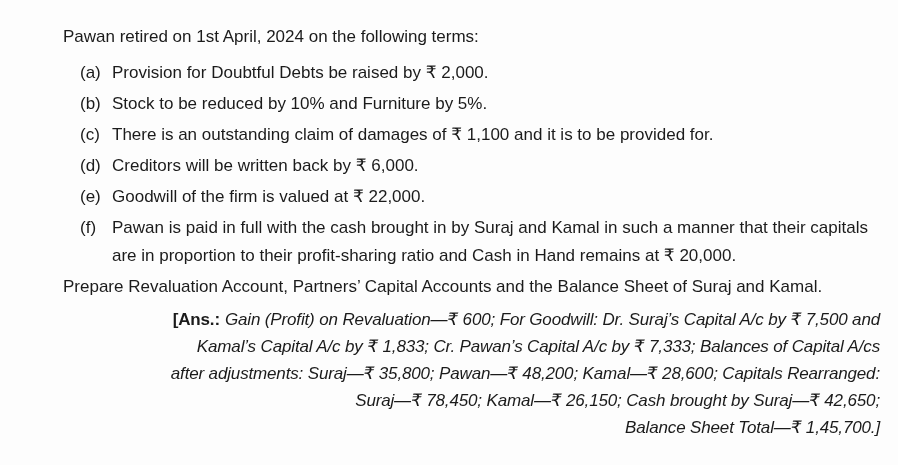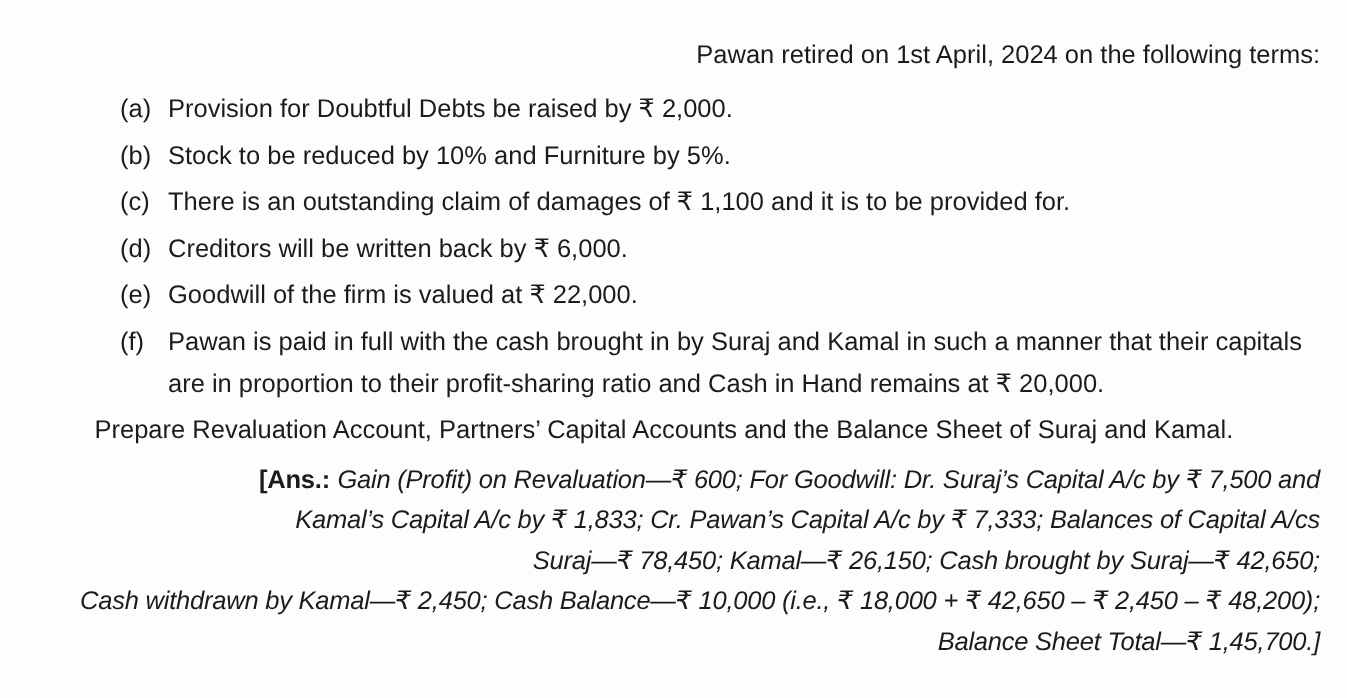--- a/index.html
+++ b/index.html
@@ -16,21 +16,20 @@
   .content {
     position: absolute;
     left: 63px;
     top: 26px;
     right: 18px;
   }
   .intro {
     margin: 0 0 12px 0;
     font-size: 17px;
     line-height: 21px;
-    text-align: right;
   }
   .term {
     display: flex;
     align-items: flex-start;
     padding-left: 17px;
     margin-bottom: 3px;
     font-size: 17px;
     line-height: 28px;
   }
   .term-label {
@@ -100,19 +99,19 @@
       </div>
     </div>
 
     <p class="instruction">Prepare Revaluation Account, Partners’ Capital Accounts and the Balance Sheet of Suraj and Kamal.</p>
 
     <div class="answer">
       <div class="ans-line">
         <span class="ans-prefix">[Ans.:</span><span>Gain (Profit) on Revaluation—₹ 600; For Goodwill: Dr. Suraj’s Capital A/c by ₹ 7,500 and</span>
       </div>
       <div class="ans-line">Kamal’s Capital A/c by ₹ 1,833; Cr. Pawan’s Capital A/c by ₹ 7,333; Balances of Capital A/cs</div>
+      <div class="ans-line">after adjustments: Suraj—₹ 35,800; Pawan—₹ 48,200; Kamal—₹ 28,600; Capitals Rearranged:</div>
       <div class="ans-line">Suraj—₹ 78,450; Kamal—₹ 26,150; Cash brought by Suraj—₹ 42,650;</div>
-      <div class="ans-line">Cash withdrawn by Kamal—₹ 2,450; Cash Balance—₹ 10,000 (i.e., ₹ 18,000 + ₹ 42,650 – ₹ 2,450 – ₹ 48,200);</div>
       <div class="ans-line">Balance Sheet Total—₹ 1,45,700.]</div>
     </div>
 
   </div>
 </div>
 
 </body></html>

